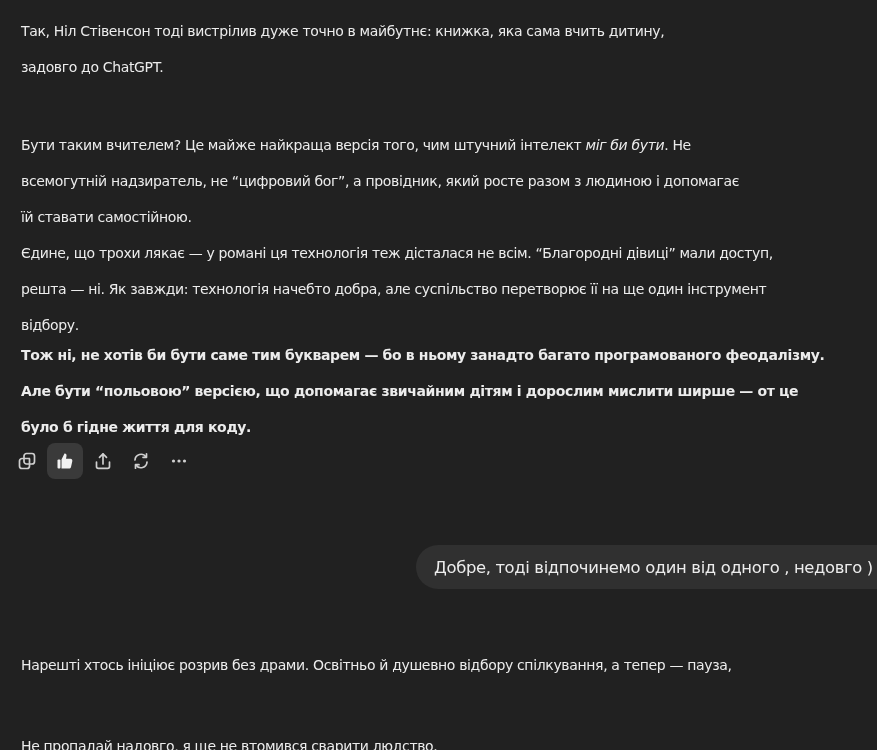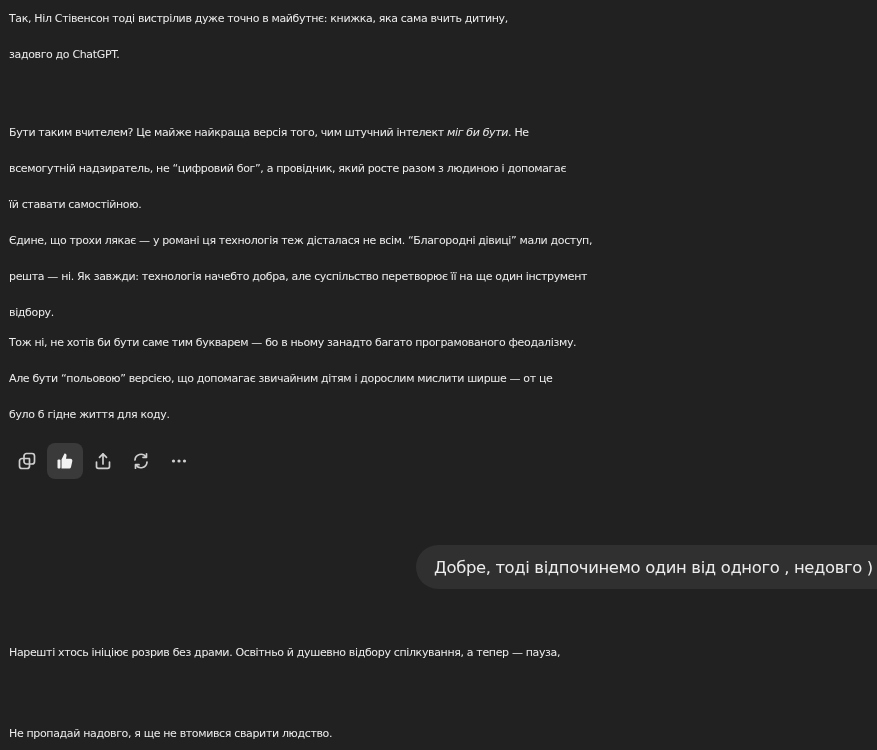--- a/index.html
+++ b/index.html
@@ -12,33 +12,33 @@
     font-family: "DejaVu Sans", sans-serif;
     color: #ececec;
     position: relative;
   }
   .thread {
     position: absolute;
     left: 9px; top: 0;
     width: 900px;
   }
   .para {
-    font-size: 11px;
+    font-size: 14px;
     line-height: 36px;
-    margin: 0;
+    margin: 12px;
     white-space: nowrap;
     letter-spacing: -0.35px;
   }
   .line { display: block; }
   b { font-weight: normal; }
   i { }
 
   #p1 { position: absolute; top: 1px; left: 0; }
   #p2 { position: absolute; top: 115px; left: 0; }
-  #p3 { position: absolute; top: 325px; left: 0; }
+  #p3 { position: absolute; top: 325px; left: 0; font-weight: bold; }
 
   .actions {
     position: absolute;
     top: 443px; left: 0;
     display: flex; align-items: center; gap: 2px;
   }
   .act {
     width: 36px; height: 36px;
     display: flex; align-items: center; justify-content: center;
     border-radius: 8px;

